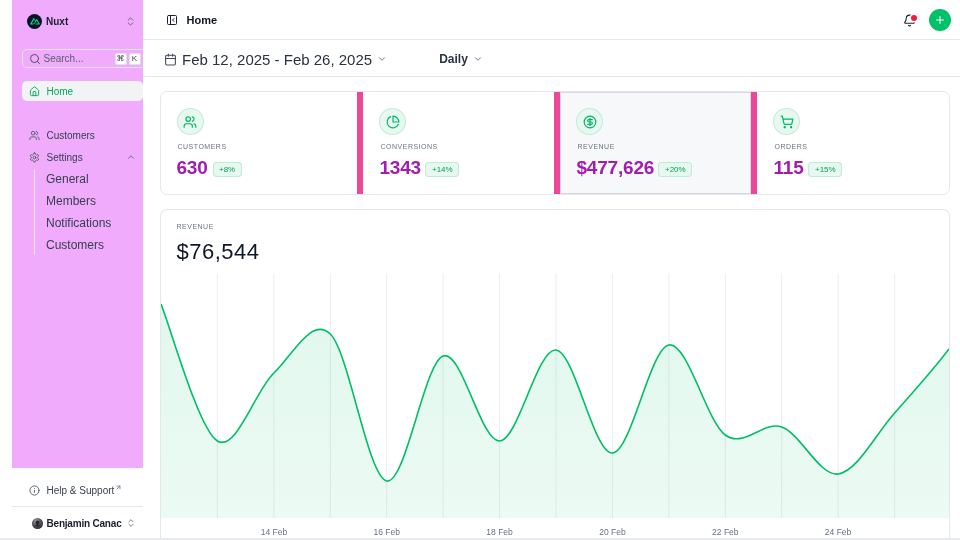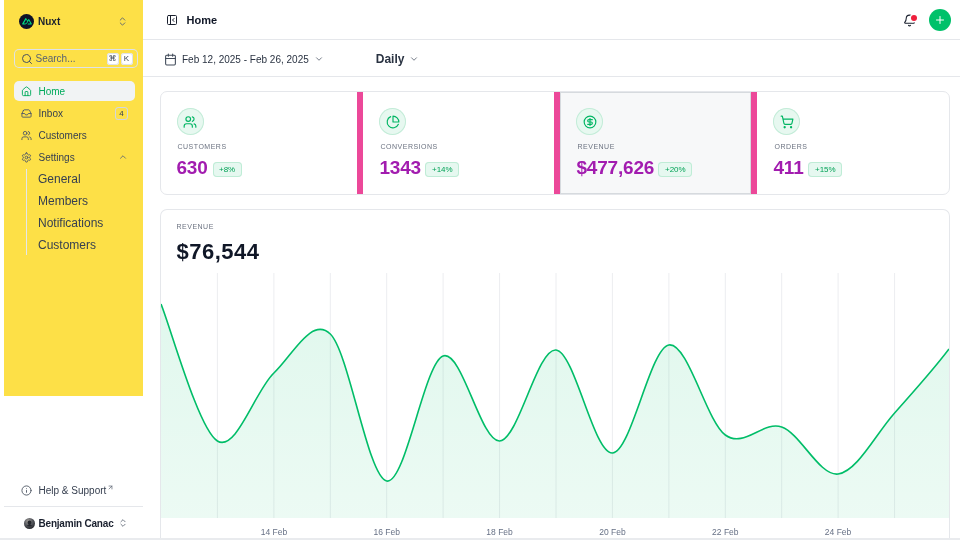--- a/index.html
+++ b/index.html
@@ -1,21 +1,21 @@
 <!DOCTYPE html>
 <html><head>
 <meta charset="utf-8">
 <style>
 * { margin:0; padding:0; box-sizing:border-box; }
 html,body { width:960px; height:540px; overflow:hidden; background:#fff;
   font-family:"Liberation Sans", sans-serif; -webkit-font-smoothing:antialiased; }
 .abs { position:absolute; }
 svg { display:block; }
 
-#sidebar { position:absolute; left:4px; top:0; width:143px; height:396px; background:#fde047;
+#sidebar { position:absolute; left:12px; top:0; width:143px; height:468px; background:#f0abfc;
   border-right:1px solid #e5e7eb; }
 .srow { position:absolute; display:flex; align-items:center; }
 .micon { color:#515a67; }
 .mtext { font-size:10px; color:#374050; }
 .subtext { font-size:12px; color:#374050; }
 
 #main { position:absolute; left:143px; top:0; width:817px; height:540px; background:#fff; }
 .hdr { position:absolute; left:0; top:0; width:817px; height:40px; border-bottom:1px solid #e5e7eb; }
 .tbar { position:absolute; left:0; top:41px; width:817px; height:36px; border-bottom:1px solid #e5e7eb; }
 
@@ -63,28 +63,20 @@
     <span class="kbd" style="margin-left:auto;">⌘</span>
     <span class="kbd" style="margin-left:2px;">K</span>
   </div>
 
   <div class="srow" style="left:9.5px; top:81px; width:121.5px; height:20px; background:#f1f3f4; border-radius:5px; padding:0 7px;">
     <svg class="micon" width="11" height="11" viewBox="0 0 24 24" fill="none" stroke="#00ab5c" stroke-width="2" stroke-linecap="round" stroke-linejoin="round" style="margin-right:7px;">
         <path d="M15 21v-8a1 1 0 0 0-1-1h-4a1 1 0 0 0-1 1v8"></path>
         <path d="M3 10a2 2 0 0 1 .709-1.528l7-5.999a2 2 0 0 1 2.582 0l7 5.999A2 2 0 0 1 21 10v9a2 2 0 0 1-2 2H5a2 2 0 0 1-2-2z"></path>
       </svg>
     <span class="mtext" style="color:#00ab5c;">Home</span>
-  </div>
-  <div class="srow" style="left:9.5px; top:103px; width:121.5px; height:20px; padding:0 7px;">
-    <svg class="micon" width="11" height="11" viewBox="0 0 24 24" fill="none" stroke="currentColor" stroke-width="2" stroke-linecap="round" stroke-linejoin="round" style="margin-right:7px;">
-        <polyline points="22 12 16 12 14 15 10 15 8 12 2 12"></polyline>
-        <path d="M5.45 5.11 2 12v6a2 2 0 0 0 2 2h16a2 2 0 0 0 2-2v-6l-3.45-6.89A2 2 0 0 0 16.76 4H7.24a2 2 0 0 0-1.79 1.11z"></path>
-      </svg>
-    <span class="mtext">Inbox</span>
-    <span style="margin-left:auto; display:inline-flex; align-items:center; justify-content:center; width:13px; height:13px; border-radius:3.5px; box-shadow:inset 0 0 0 1px #d3d7dd; font-size:8px; color:#374050;">4</span>
   </div>
   <div class="srow" style="left:9.5px; top:125px; width:121.5px; height:20px; padding:0 7px;">
     <svg class="micon" width="11" height="11" viewBox="0 0 24 24" fill="none" stroke="currentColor" stroke-width="2" stroke-linecap="round" stroke-linejoin="round" style="margin-right:7px;">
         <path d="M16 21v-2a4 4 0 0 0-4-4H6a4 4 0 0 0-4 4v2"></path>
         <circle cx="9" cy="7" r="4"></circle>
         <path d="M22 21v-2a4 4 0 0 0-3-3.87"></path>
         <path d="M16 3.13a4 4 0 0 1 0 7.75"></path>
       </svg>
     <span class="mtext">Customers</span>
   </div>
@@ -171,21 +163,21 @@
     </span>
   </div>
   <div class="tbar"></div>
   <div class="srow" style="left:21px; top:48px; width:650px; height:22px;">
     <svg width="13" height="13" viewBox="0 0 24 24" fill="none" stroke="#414b5a" stroke-width="2" stroke-linecap="round" stroke-linejoin="round" style="margin-right:5px;">
         <path d="M8 2v4"></path>
         <path d="M16 2v4"></path>
         <rect width="18" height="18" x="3" y="4" rx="2"></rect>
         <path d="M3 10h18"></path>
       </svg>
-    <span style="font-size:10px; font-weight:500; color:#2a3342;">Feb 12, 2025 - Feb 26, 2025</span>
+    <span style="font-size:15px; font-weight:500; color:#2a3342;">Feb 12, 2025 - Feb 26, 2025</span>
     <svg width="10" height="10" viewBox="0 0 24 24" fill="none" stroke="#5b6472" stroke-width="2" stroke-linecap="round" stroke-linejoin="round" style="margin-left:5px;">
         <path d="m6 9 6 6 6-6"></path>
       </svg>
     <span style="font-size:12px; font-weight:700; color:#2a3342; margin-left:15px;padding-left:37px;">Daily</span>
     <svg width="10" height="10" viewBox="0 0 24 24" fill="none" stroke="#5b6472" stroke-width="2" stroke-linecap="round" stroke-linejoin="round" style="margin-left:5px;">
         <path d="m6 9 6 6 6-6"></path>
       </svg>
   </div>
 
   <div id="stats">
@@ -227,28 +219,28 @@
     </div>
     <div class="cell">
       <div class="icircle">
           <svg width="14" height="14" viewBox="0 0 24 24" fill="none" stroke="currentColor" stroke-width="2" stroke-linecap="round" stroke-linejoin="round">
             <circle cx="8" cy="21" r="1"></circle>
             <circle cx="19" cy="21" r="1"></circle>
             <path d="M2.05 2.05h2l2.66 12.42a2 2 0 0 0 2 1.58h9.78a2 2 0 0 0 1.95-1.57l1.65-7.43H5.12"></path>
           </svg>
         </div>
       <div class="slabel">ORDERS</div>
-      <div class="sval">411</div>
+      <div class="sval">115</div>
       <div class="sbadge" style="left:51px;">+15%</div>
     </div>
   </div>
 
   <div id="chartcard">
     <div class="abs" style="left:16px; top:13px; font-size:7px; font-weight:500; letter-spacing:0.5px; color:#6b7280;">REVENUE</div>
-    <div class="abs" style="left:16px; top:29px; font-size:22px; font-weight:700; color:#101727; letter-spacing:0.5px;">$76,544</div>
+    <div class="abs" style="left:16px; top:29px; font-size:22px; font-weight:400; color:#101727; letter-spacing:0.5px;">$76,544</div>
     <svg class="abs" style="left:0; top:59px;" width="788" height="272" viewBox="0 0 788 272">
       <defs>
         <linearGradient id="areafill" x1="0" y1="0" x2="0" y2="1">
           <stop offset="0" stop-color="#00c16a" stop-opacity="0.12"></stop>
           <stop offset="1" stop-color="#00c16a" stop-opacity="0.075"></stop>
         </linearGradient>
       </defs>
       <g stroke="#ecedf0" stroke-width="1">
         <line x1="56.4" y1="4" x2="56.4" y2="249"></line>
           <line x1="112.9" y1="4" x2="112.9" y2="249"></line>

